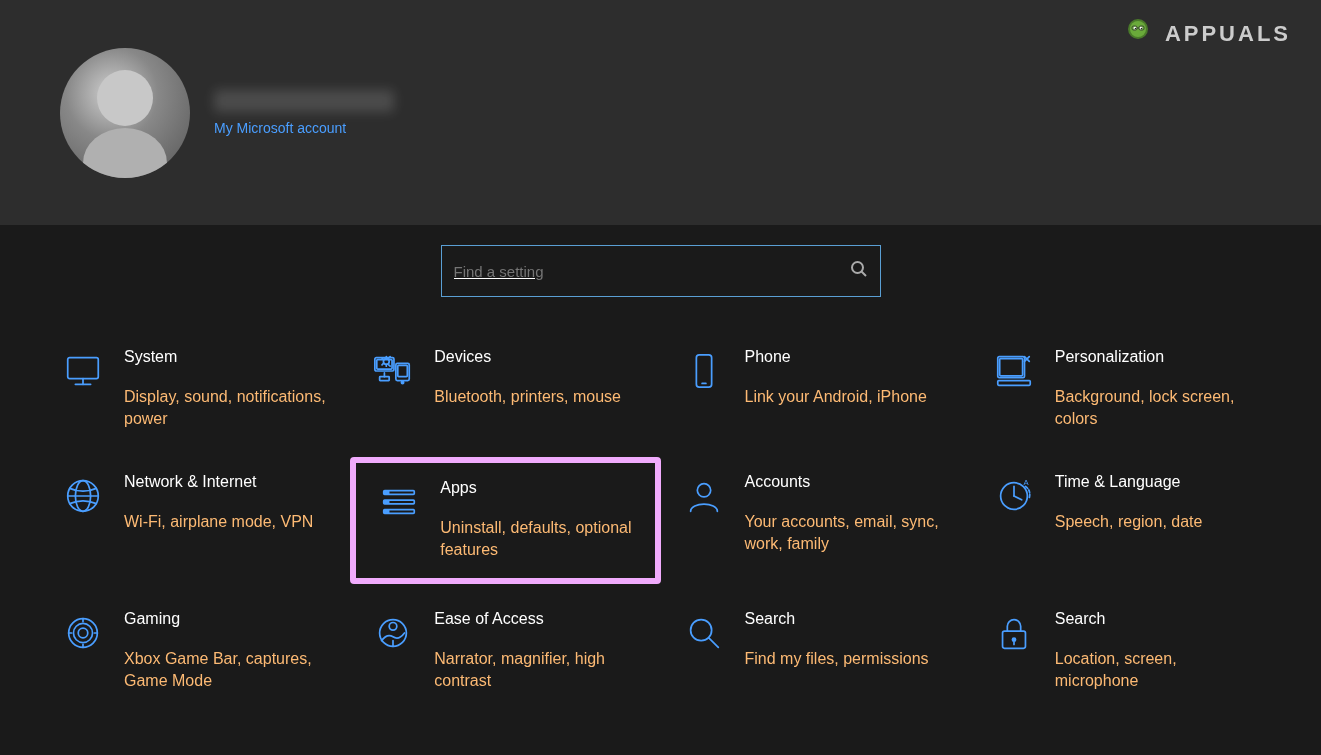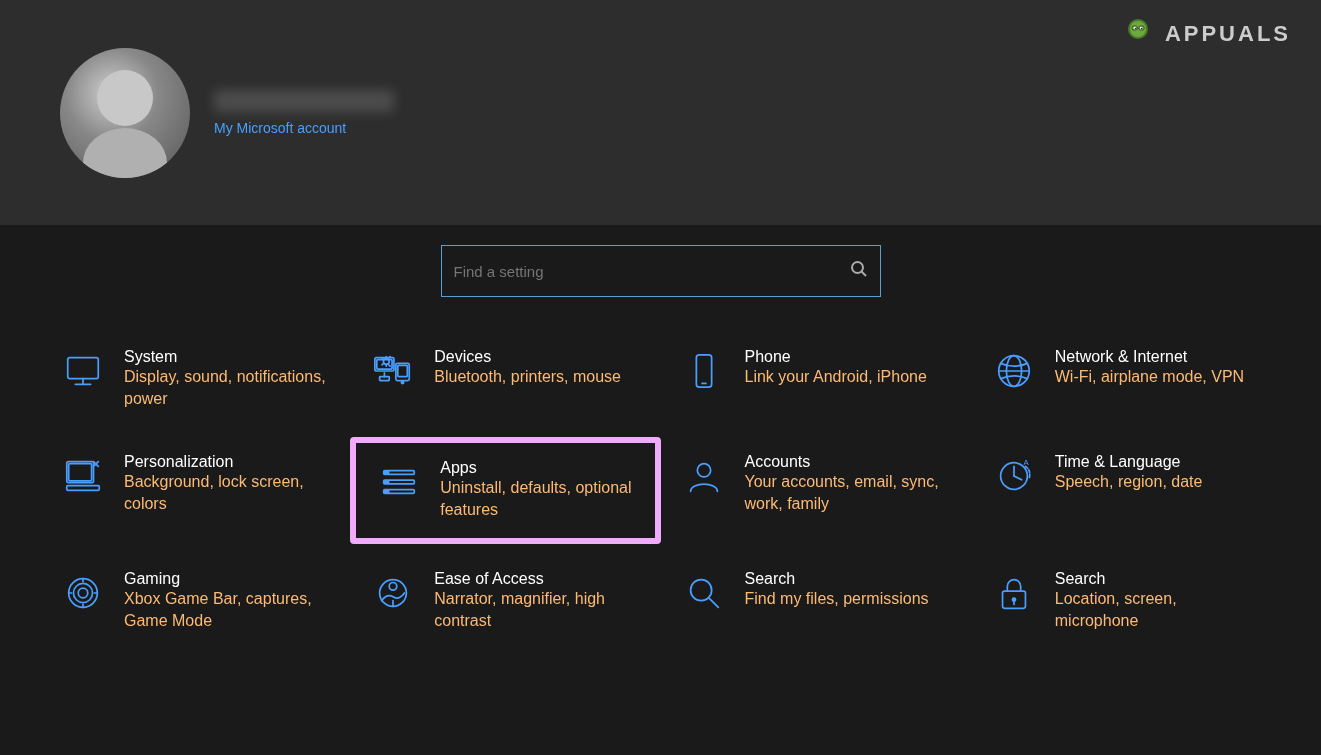--- a/index.html
+++ b/index.html
@@ -84,20 +84,21 @@
     }
 
     .search-box {
       width: 440px;
       height: 52px;
       background-color: #1a1a1a;
       border: 1.5px solid #5a9fd4;
       display: flex;
       align-items: center;
       padding: 0 12px;
+      text-decoration: underline;
     }
 
     .search-input {
       flex: 1;
       background: transparent;
       border: none;
       outline: none;
       color: #999999;
       font-size: 15px;
       font-family: 'Segoe UI', Arial, sans-serif;
@@ -148,21 +149,21 @@
       fill: none;
       stroke: #4a9eff;
       stroke-width: 1.8;
       stroke-linecap: round;
       stroke-linejoin: round;
     }
 
     .setting-text {
       display: flex;
       flex-direction: column;
-      gap: 0;
+      gap: 20px;
     }
 
     .setting-title {
       font-size: 16px;
       font-weight: 400;
       color: #ffffff;
     }
 
     .setting-desc {
       font-size: 16px;
@@ -265,45 +266,45 @@
     </svg>
     </div>
     <div class="setting-text">
       <span class="setting-title">Phone</span>
       <span class="setting-desc">Link your Android, iPhone</span>
     </div>
   </div>
       <div class="setting-item">
     <div class="setting-icon">
       <svg viewBox="0 0 44 44" fill="none" stroke="#4a9eff" stroke-width="1.8" stroke-linecap="round" stroke-linejoin="round">
+      <rect x="5" y="7" width="28" height="22" rx="1.5"></rect>
+      <rect x="7" y="9" width="24" height="18" rx="1"></rect>
+      <rect x="5" y="32" width="34" height="5" rx="1"></rect>
+      <line x1="33" y1="12" x2="38" y2="7"></line>
+      <line x1="33" y1="7" x2="38" y2="12"></line>
+    </svg>
+    </div>
+    <div class="setting-text">
+      <span class="setting-title">Personalization</span>
+      <span class="setting-desc">Background, lock screen, colors</span>
+    </div>
+  </div>
+      <div class="setting-item">
+    <div class="setting-icon">
+      <svg viewBox="0 0 44 44" fill="none" stroke="#4a9eff" stroke-width="1.8" stroke-linecap="round" stroke-linejoin="round">
       <circle cx="22" cy="22" r="16"></circle>
       <ellipse cx="22" cy="22" rx="8" ry="16"></ellipse>
       <line x1="6" y1="22" x2="38" y2="22"></line>
       <path d="M8 14 Q22 20 36 14"></path>
       <path d="M8 30 Q22 24 36 30"></path>
     </svg>
     </div>
     <div class="setting-text">
       <span class="setting-title">Network &amp; Internet</span>
       <span class="setting-desc">Wi-Fi, airplane mode, VPN</span>
-    </div>
-  </div>
-      <div class="setting-item">
-    <div class="setting-icon">
-      <svg viewBox="0 0 44 44" fill="none" stroke="#4a9eff" stroke-width="1.8" stroke-linecap="round" stroke-linejoin="round">
-      <rect x="5" y="7" width="28" height="22" rx="1.5"></rect>
-      <rect x="7" y="9" width="24" height="18" rx="1"></rect>
-      <rect x="5" y="32" width="34" height="5" rx="1"></rect>
-      <line x1="33" y1="12" x2="38" y2="7"></line>
-      <line x1="33" y1="7" x2="38" y2="12"></line>
-    </svg>
-    </div>
-    <div class="setting-text">
-      <span class="setting-title">Personalization</span>
-      <span class="setting-desc">Background, lock screen, colors</span>
     </div>
   </div>
       <div class="setting-item highlighted">
     <div class="setting-icon">
       <svg viewBox="0 0 44 44" fill="none" stroke="#4a9eff" stroke-width="1.8" stroke-linecap="round" stroke-linejoin="round">
       <rect x="6" y="10" width="32" height="4" rx="1"></rect>
       <rect x="6" y="20" width="32" height="4" rx="1"></rect>
       <rect x="6" y="30" width="32" height="4" rx="1"></rect>
       <rect x="6" y="10" width="6" height="4" rx="0.5" fill="#4a9eff" stroke="none"></rect>
       <rect x="6" y="20" width="6" height="4" rx="0.5" fill="#4a9eff" stroke="none"></rect>

